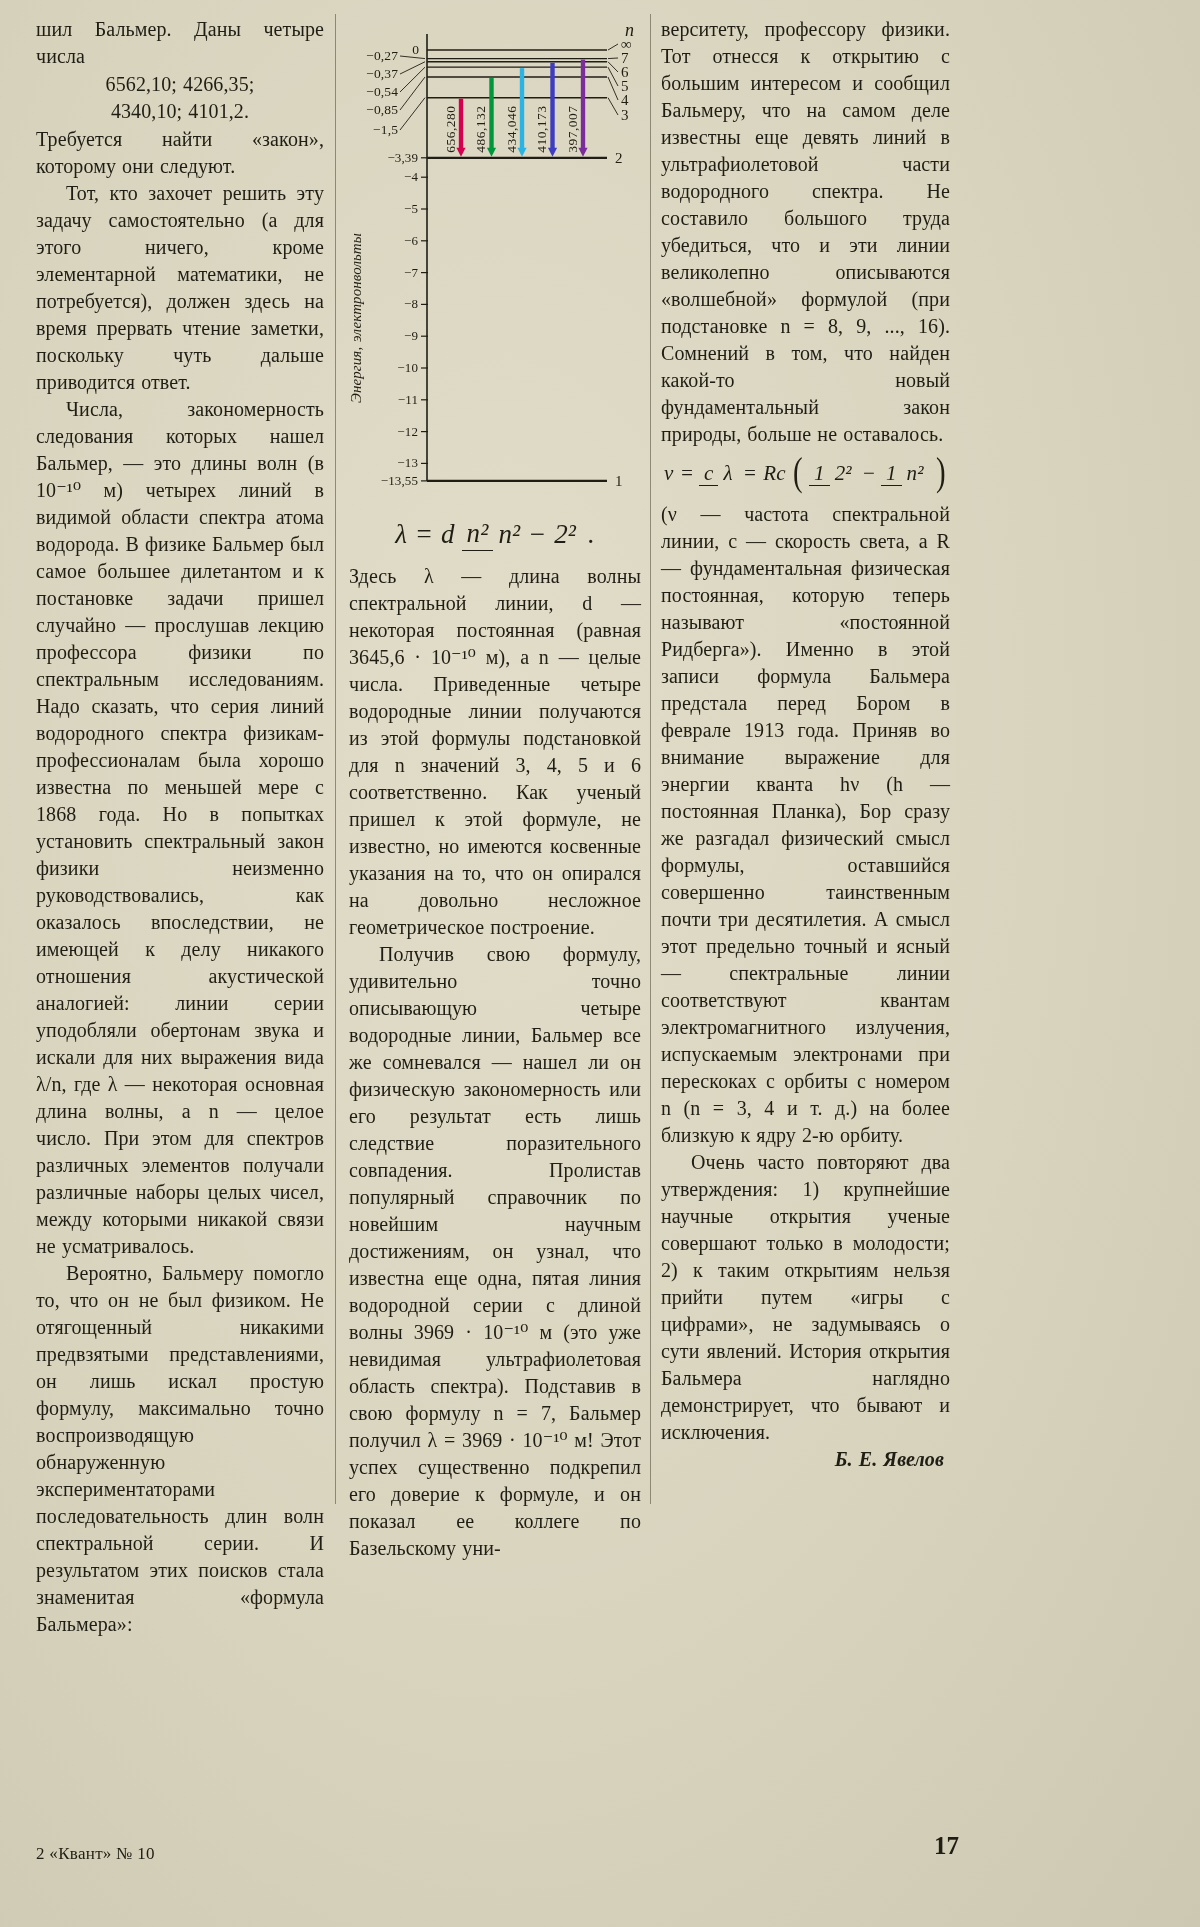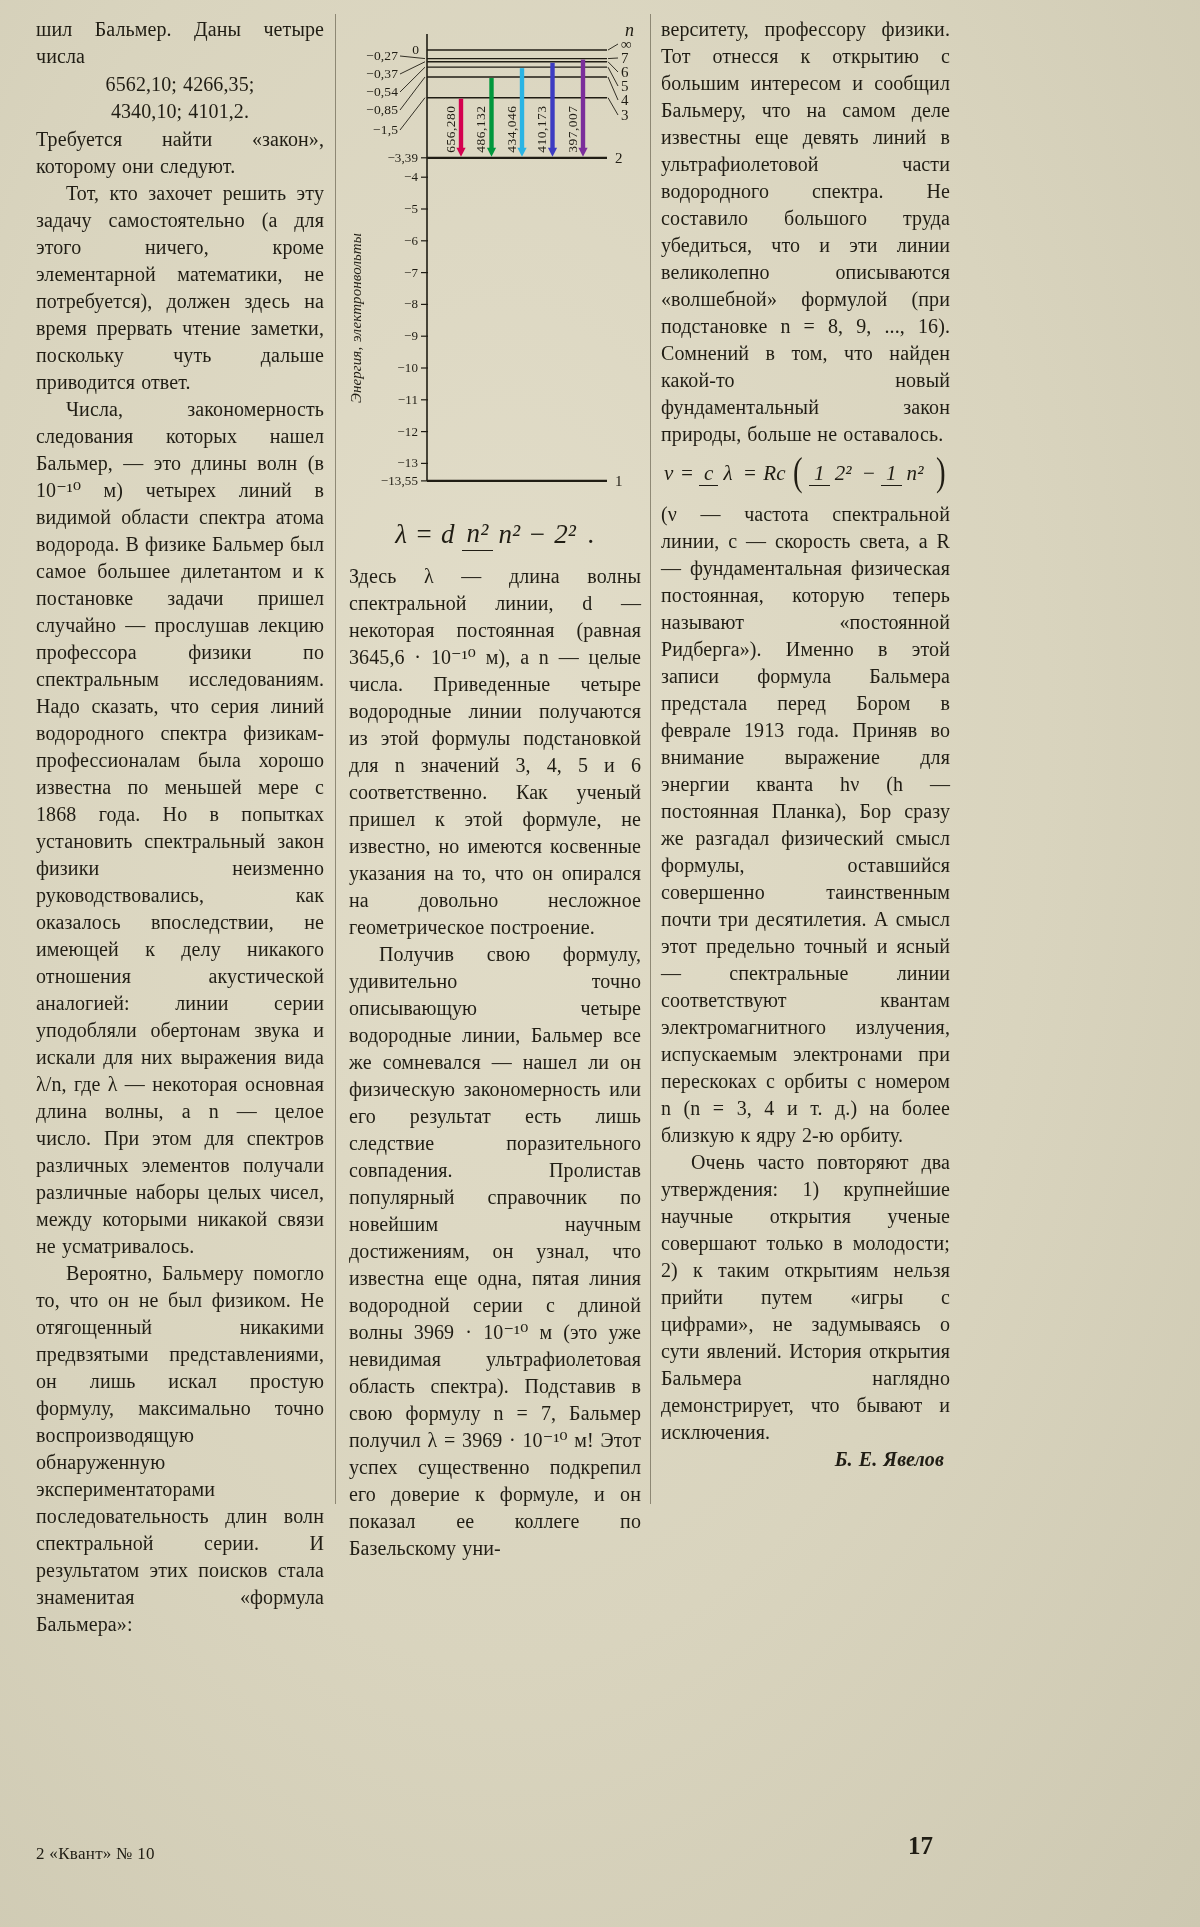--- a/index.html
+++ b/index.html
@@ -34,21 +34,21 @@
     font-style:italic; font-size:27px; margin:10px 0 12px; text-indent:0;
   }
   .formula.rydberg { font-size:21px; gap:5px; margin:12px 0 14px; }
   .frac { display:inline-flex; align-items:center; line-height:1.18; }
   .frac .num { border-bottom:1.6px solid #201d14; padding:0 5px; }
   .frac .den { padding:0 5px; }
   .paren { font-size:40px; font-style:normal; font-weight:400; line-height:0; position:relative; top:-2px;
            display:inline-block; transform:scaleX(0.72); }
   .author { text-align:right; font-weight:bold; font-style:italic; margin-top:8px; padding-right:6px; }
   .footer-imprint { position:absolute; left:36px; top:1844px; font-size:17px; letter-spacing:0.3px; }
-  .page-number { position:absolute; left:908px; top:1832px; font-size:25px; font-weight:bold; }
+  .page-number { position:absolute; left:934px; top:1832px; font-size:25px; font-weight:bold; }
 </style>
 </head>
 <body>
 
 <div class="page">
 
   <div class="divider divider-1"></div>
   <div class="divider divider-2"></div>
 
   <div class="col col-left">

